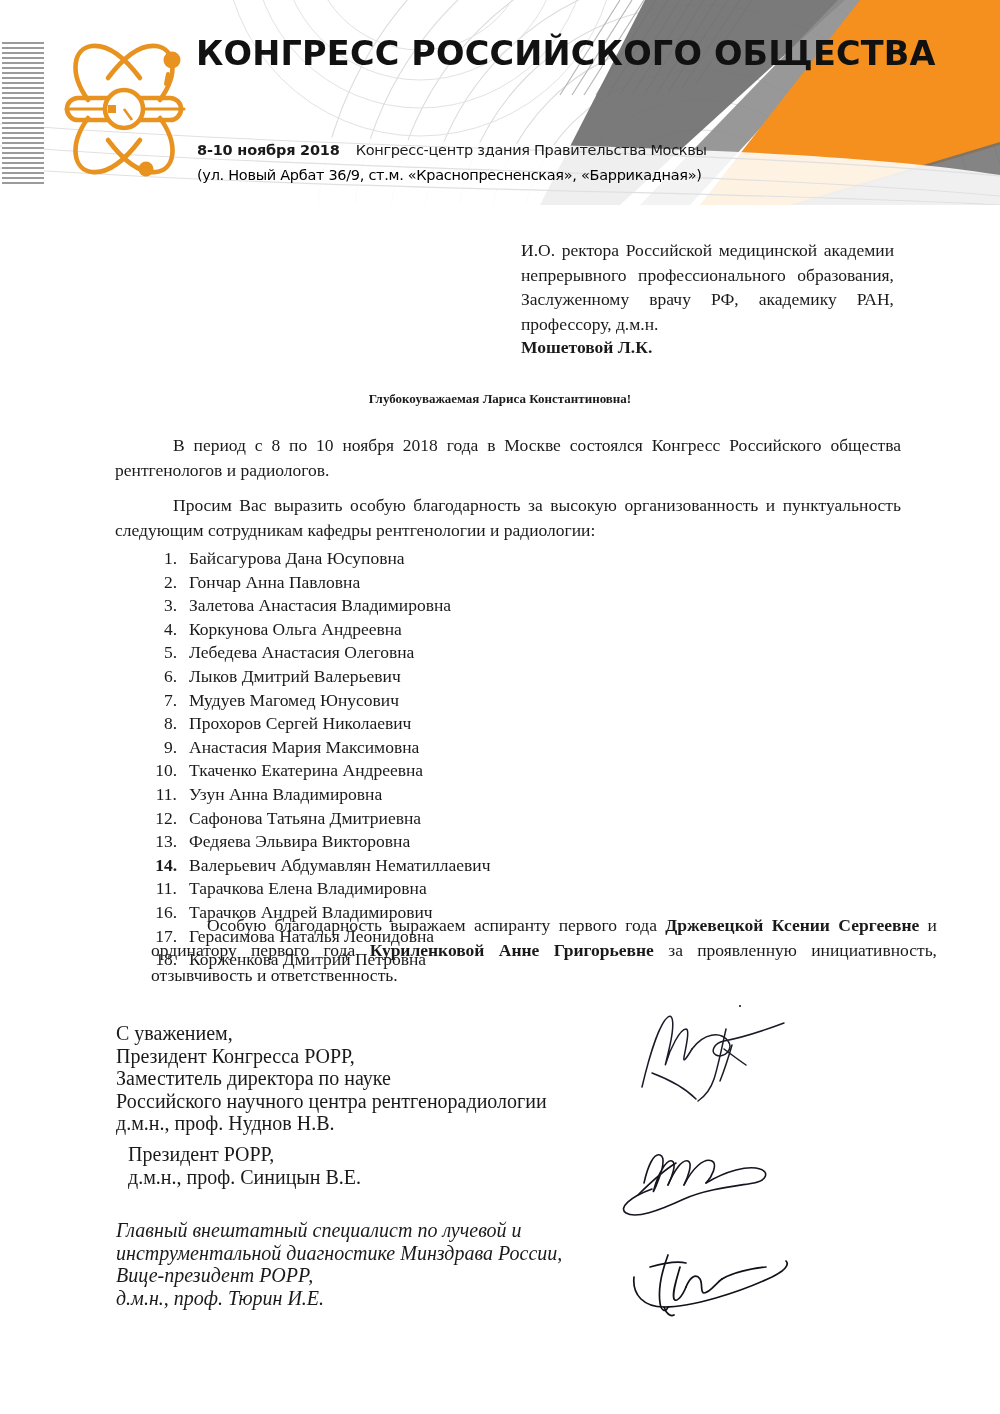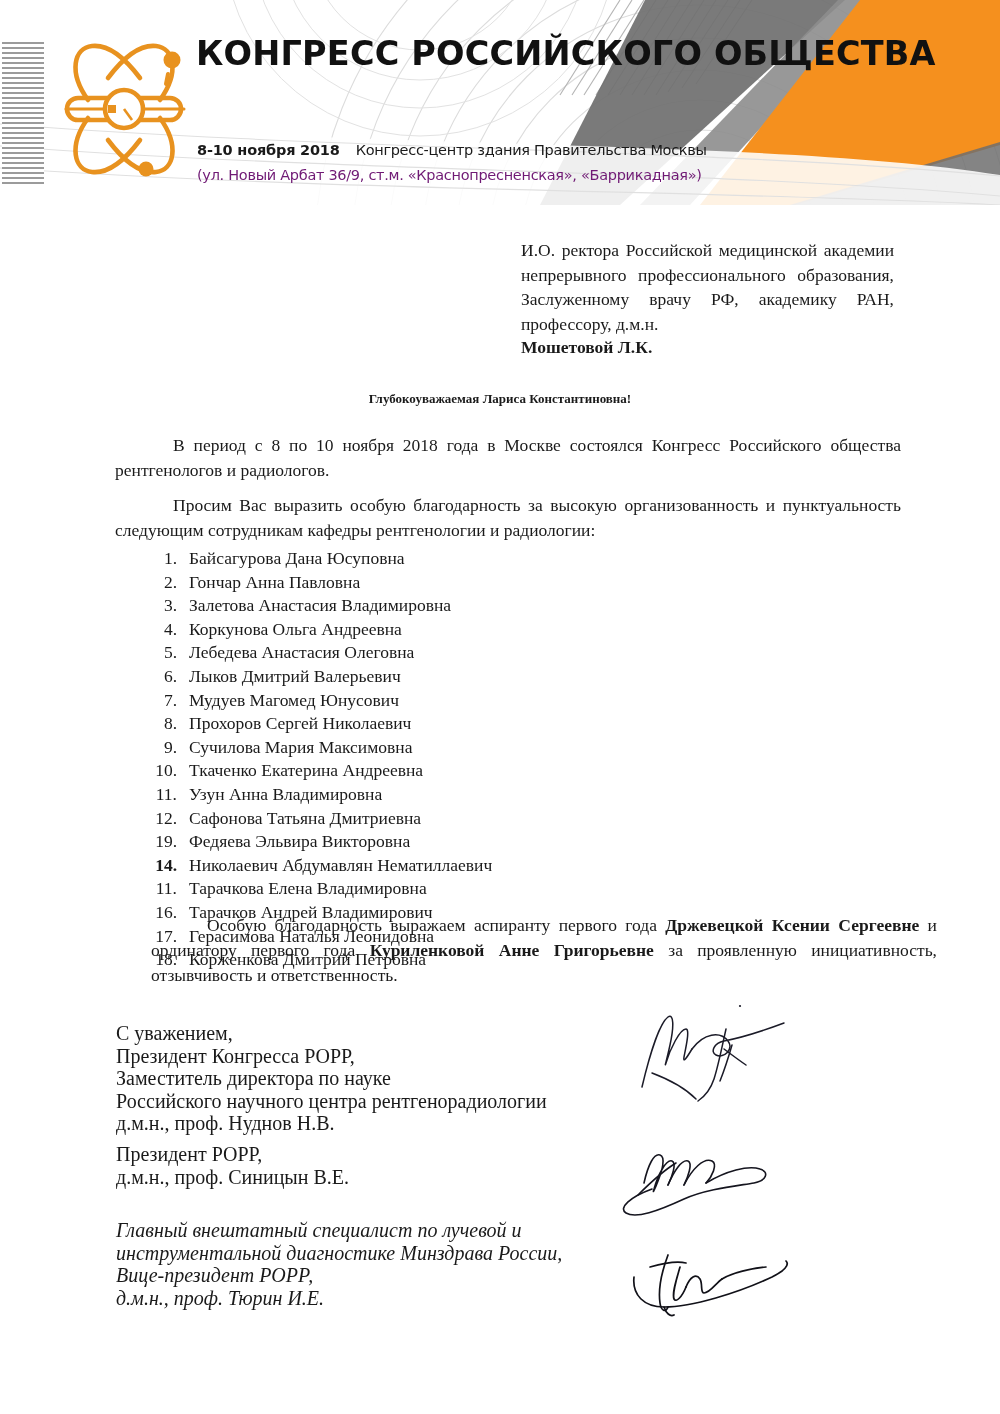--- a/index.html
+++ b/index.html
@@ -90,21 +90,21 @@
     margin-left: 16px;
     letter-spacing: -0.3px;
   }
   .hdr-sub2 {
     position: absolute;
     left: 197px;
     top: 167px;
     font-family: "DejaVu Sans", sans-serif;
     font-size: 14.5px;
     letter-spacing: -0.3px;
-    color: #701a75;
+    color: #000000;
     white-space: nowrap;
   }
 
   
   .body-area {
     position: absolute;
     left: 0;
     top: 205px;
     width: 1000px;
   }
@@ -176,21 +176,21 @@
 
   
   .sigblock {
     position: absolute;
     left: 116px;
     font-size: 20px;
     line-height: 22.5px;
     white-space: pre-line;
   }
   .sig-1 { top: 817px; }
-  .sig-2 { top: 938px; }
+  .sig-2 { top: 938px; margin-left: 12px; }
   .sig-3 { top: 1014px; font-style: italic; }
 
   .signature {
     position: absolute;
   }
   .sig-img-1 { left: 628px; top: 796px; width: 180px; height: 115px; }
   .sig-img-2 { left: 608px; top: 920px; width: 200px; height: 100px; }
   .sig-img-3 { left: 620px; top: 1032px; width: 190px; height: 80px; }
 </style>
 </head>
@@ -334,41 +334,41 @@
         <li>
           <span class="num">7.</span>
           <span>Мудуев Магомед Юнусович</span>
         </li>
         <li>
           <span class="num">8.</span>
           <span>Прохоров Сергей Николаевич</span>
         </li>
         <li>
           <span class="num">9.</span>
-          <span>Сучилова Мария Максимовна</span>
+          <span>Анастасия Мария Максимовна</span>
         </li>
         <li>
           <span class="num">10.</span>
           <span>Ткаченко Екатерина Андреевна</span>
         </li>
         <li>
           <span class="num">11.</span>
           <span>Узун Анна Владимировна</span>
         </li>
         <li>
           <span class="num">12.</span>
           <span>Сафонова Татьяна Дмитриевна</span>
         </li>
         <li>
-          <span class="num">19.</span>
+          <span class="num">13.</span>
           <span>Федяева Эльвира Викторовна</span>
         </li>
         <li class="emph">
           <span class="num">14.</span>
-          <span>Николаевич Абдумавлян Нематиллаевич</span>
+          <span>Валерьевич Абдумавлян Нематиллаевич</span>
         </li>
         <li>
           <span class="num">11.</span>
           <span>Тарачкова Елена Владимировна</span>
         </li>
         <li>
           <span class="num">16.</span>
           <span>Тарачков Андрей Владимирович</span>
         </li>
         <li>

